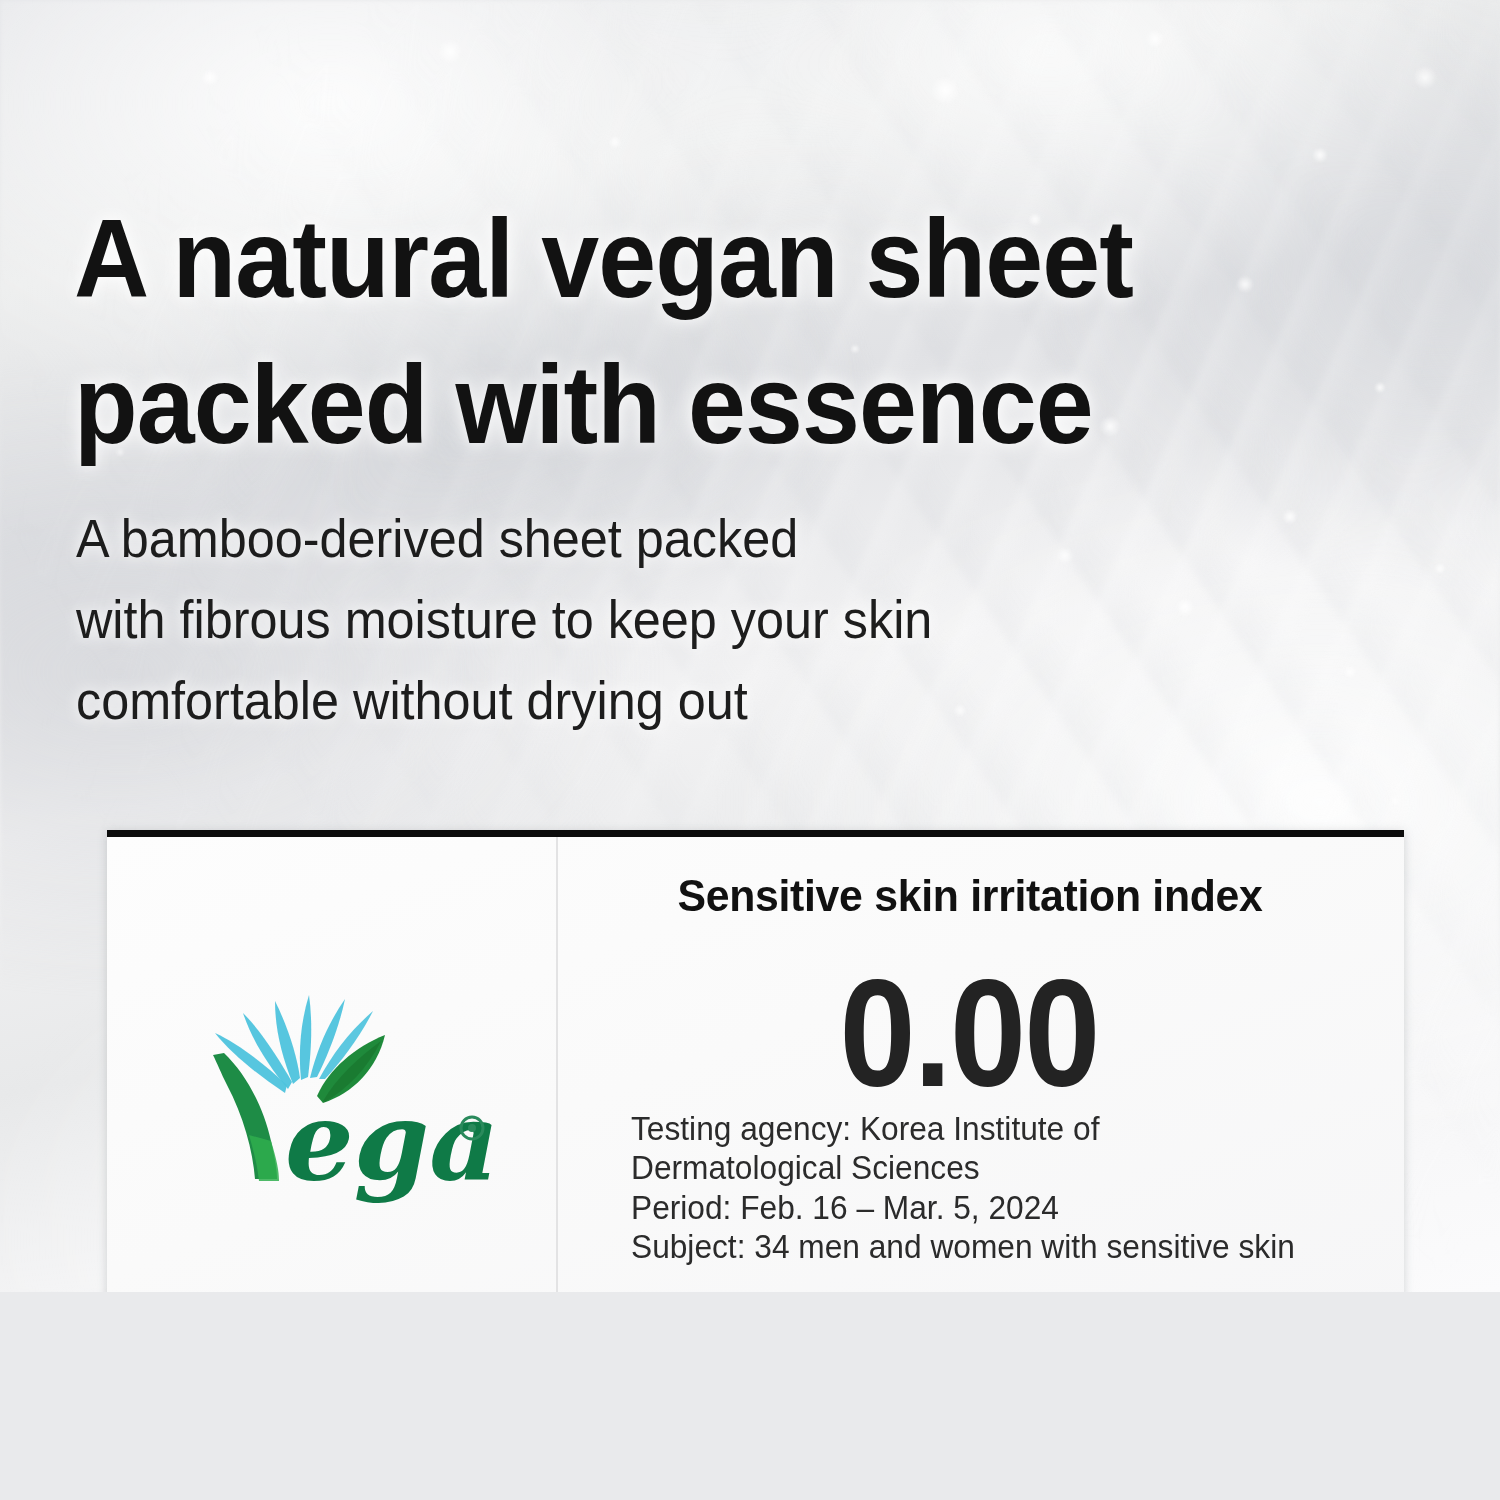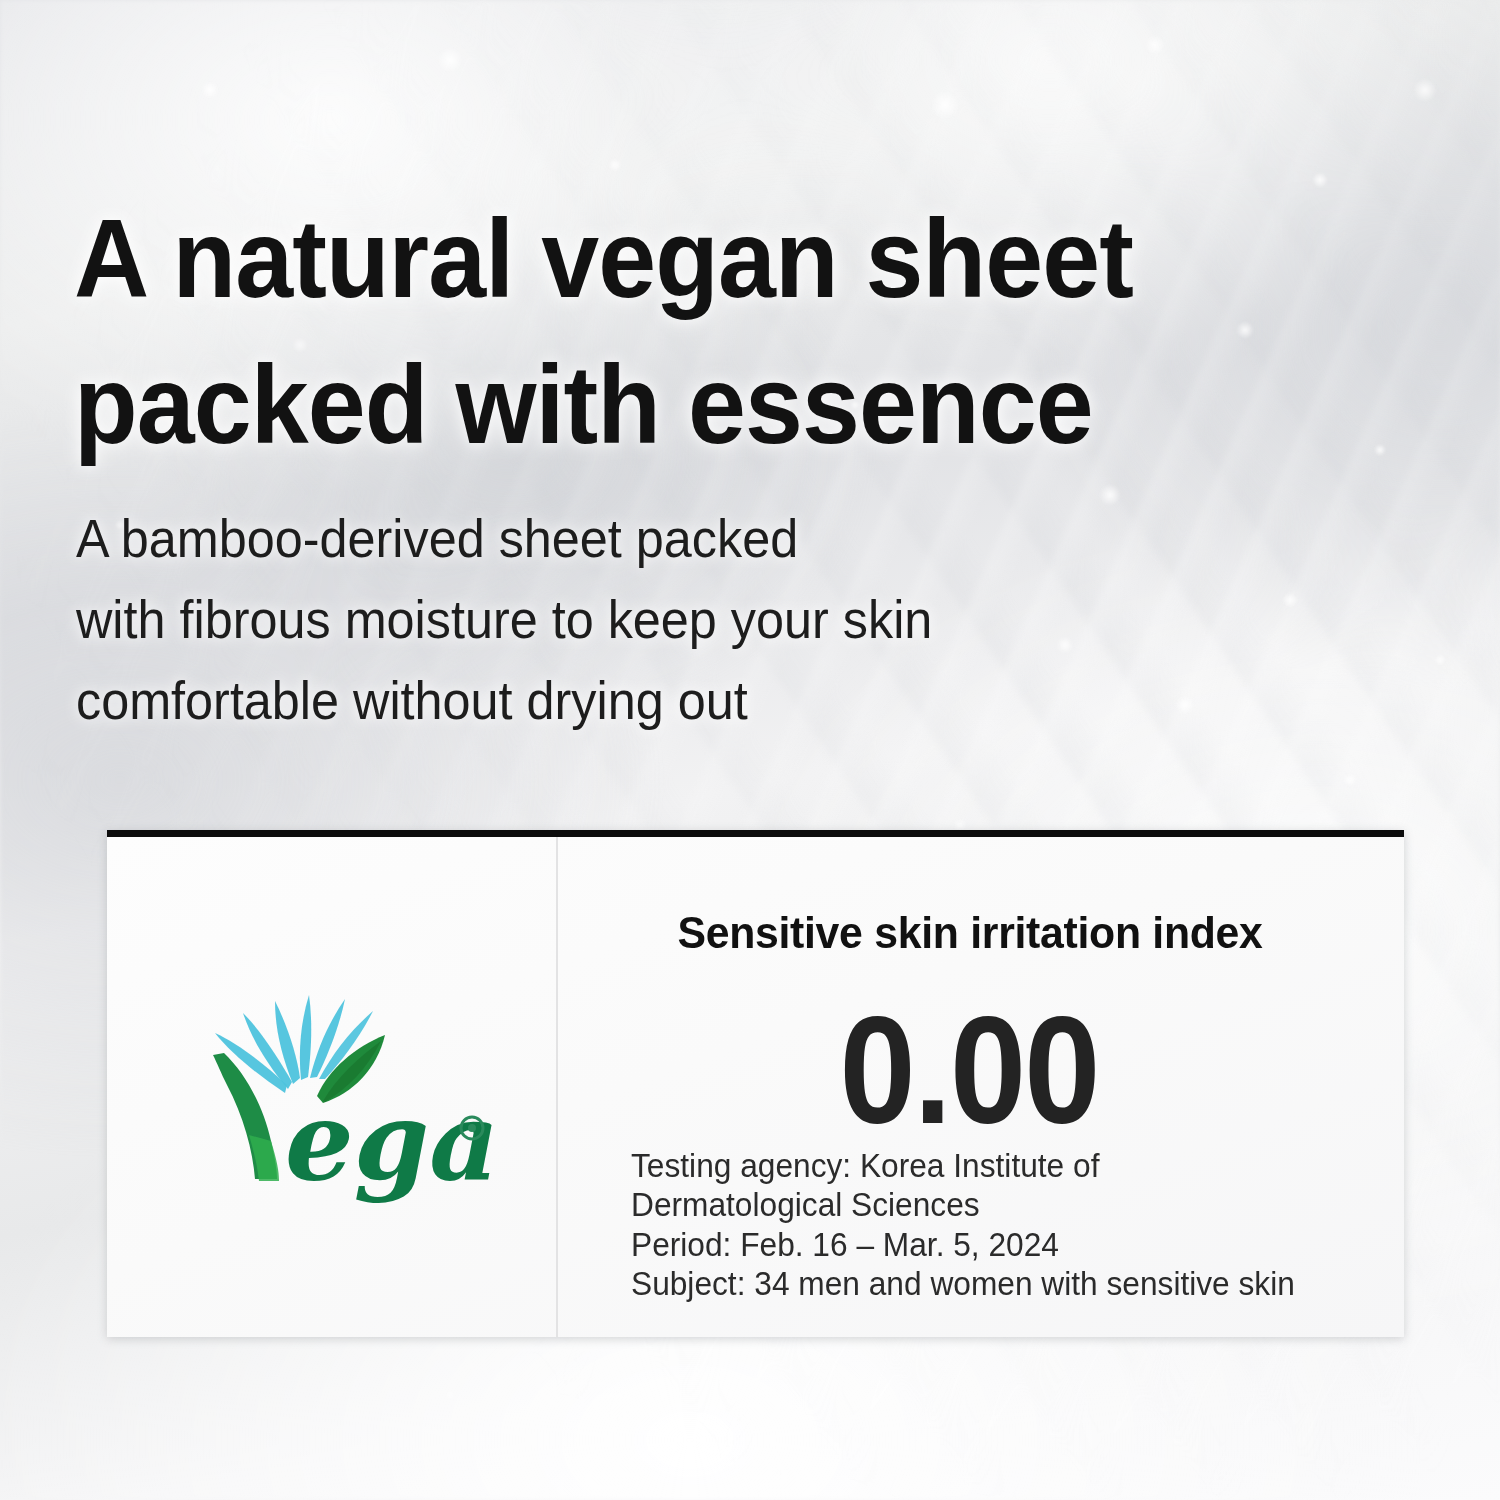--- a/index.html
+++ b/index.html
@@ -1,21 +1,21 @@
 <!DOCTYPE html>
 <html><head>
 <meta charset="utf-8">
 <style>
   html,body{margin:0;padding:0;}
   body{
     width:1500px;height:1500px;overflow:hidden;
     font-family:"Liberation Sans","DejaVu Sans",sans-serif;
     background:#e9eaec;
   }
-  #stage{position:relative;width:1500px;height:1500px;overflow:hidden;}
+  #stage{position:relative;width:1500px;height:1292px;overflow:hidden;}
 
   
   .bg{position:absolute;inset:0;}
   .bg-base{
     background:
       linear-gradient(168deg,#e4e5e8 0%,#eceded 18%,#e1e2e5 34%,#f2f2f3 52%,#e8e9ea 68%,#f6f6f7 84%,#fbfbfc 100%);
   }
   .bg-cloud{
     background:
       radial-gradient(58% 40% at 22% 8%,rgba(255,255,255,.85) 0%,rgba(255,255,255,0) 62%),
@@ -99,21 +99,21 @@
     border-top:7px solid #0c0c0c;
     box-shadow:0 2px 9px rgba(120,124,130,.30);
     display:flex;
     box-sizing:border-box;
   }
   .card-left{
     position:relative;width:449px;flex:0 0 449px;
     border-right:2px solid #e3e3e4;
     display:flex;align-items:center;justify-content:center;
   }
-  .card-right{position:relative;flex:1 1 auto;margin-top:37px;}
+  .card-right{position:relative;flex:1 1 auto;}
 
   
   .vegan-logo{position:relative;width:330px;height:250px;margin-top:6px;}
   .vegan-logo svg{display:block;width:330px;height:250px;}
 
   
   .idx-title{
     position:absolute;left:0;right:22px;top:33px;
     text-align:center;
     font-size:45px;font-weight:700;color:#111;

